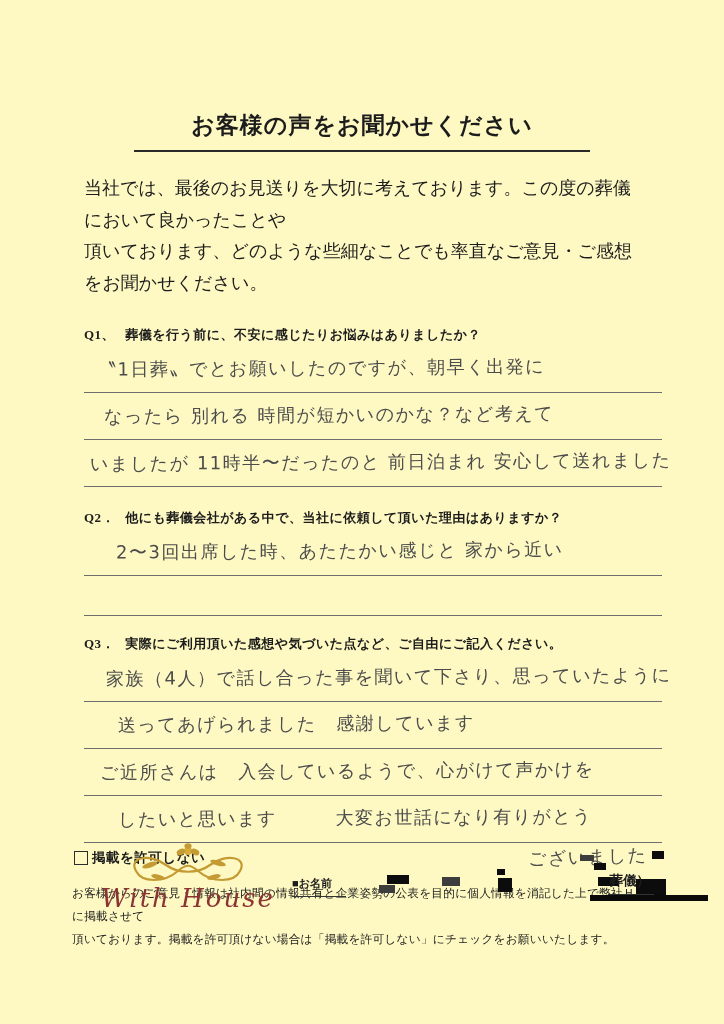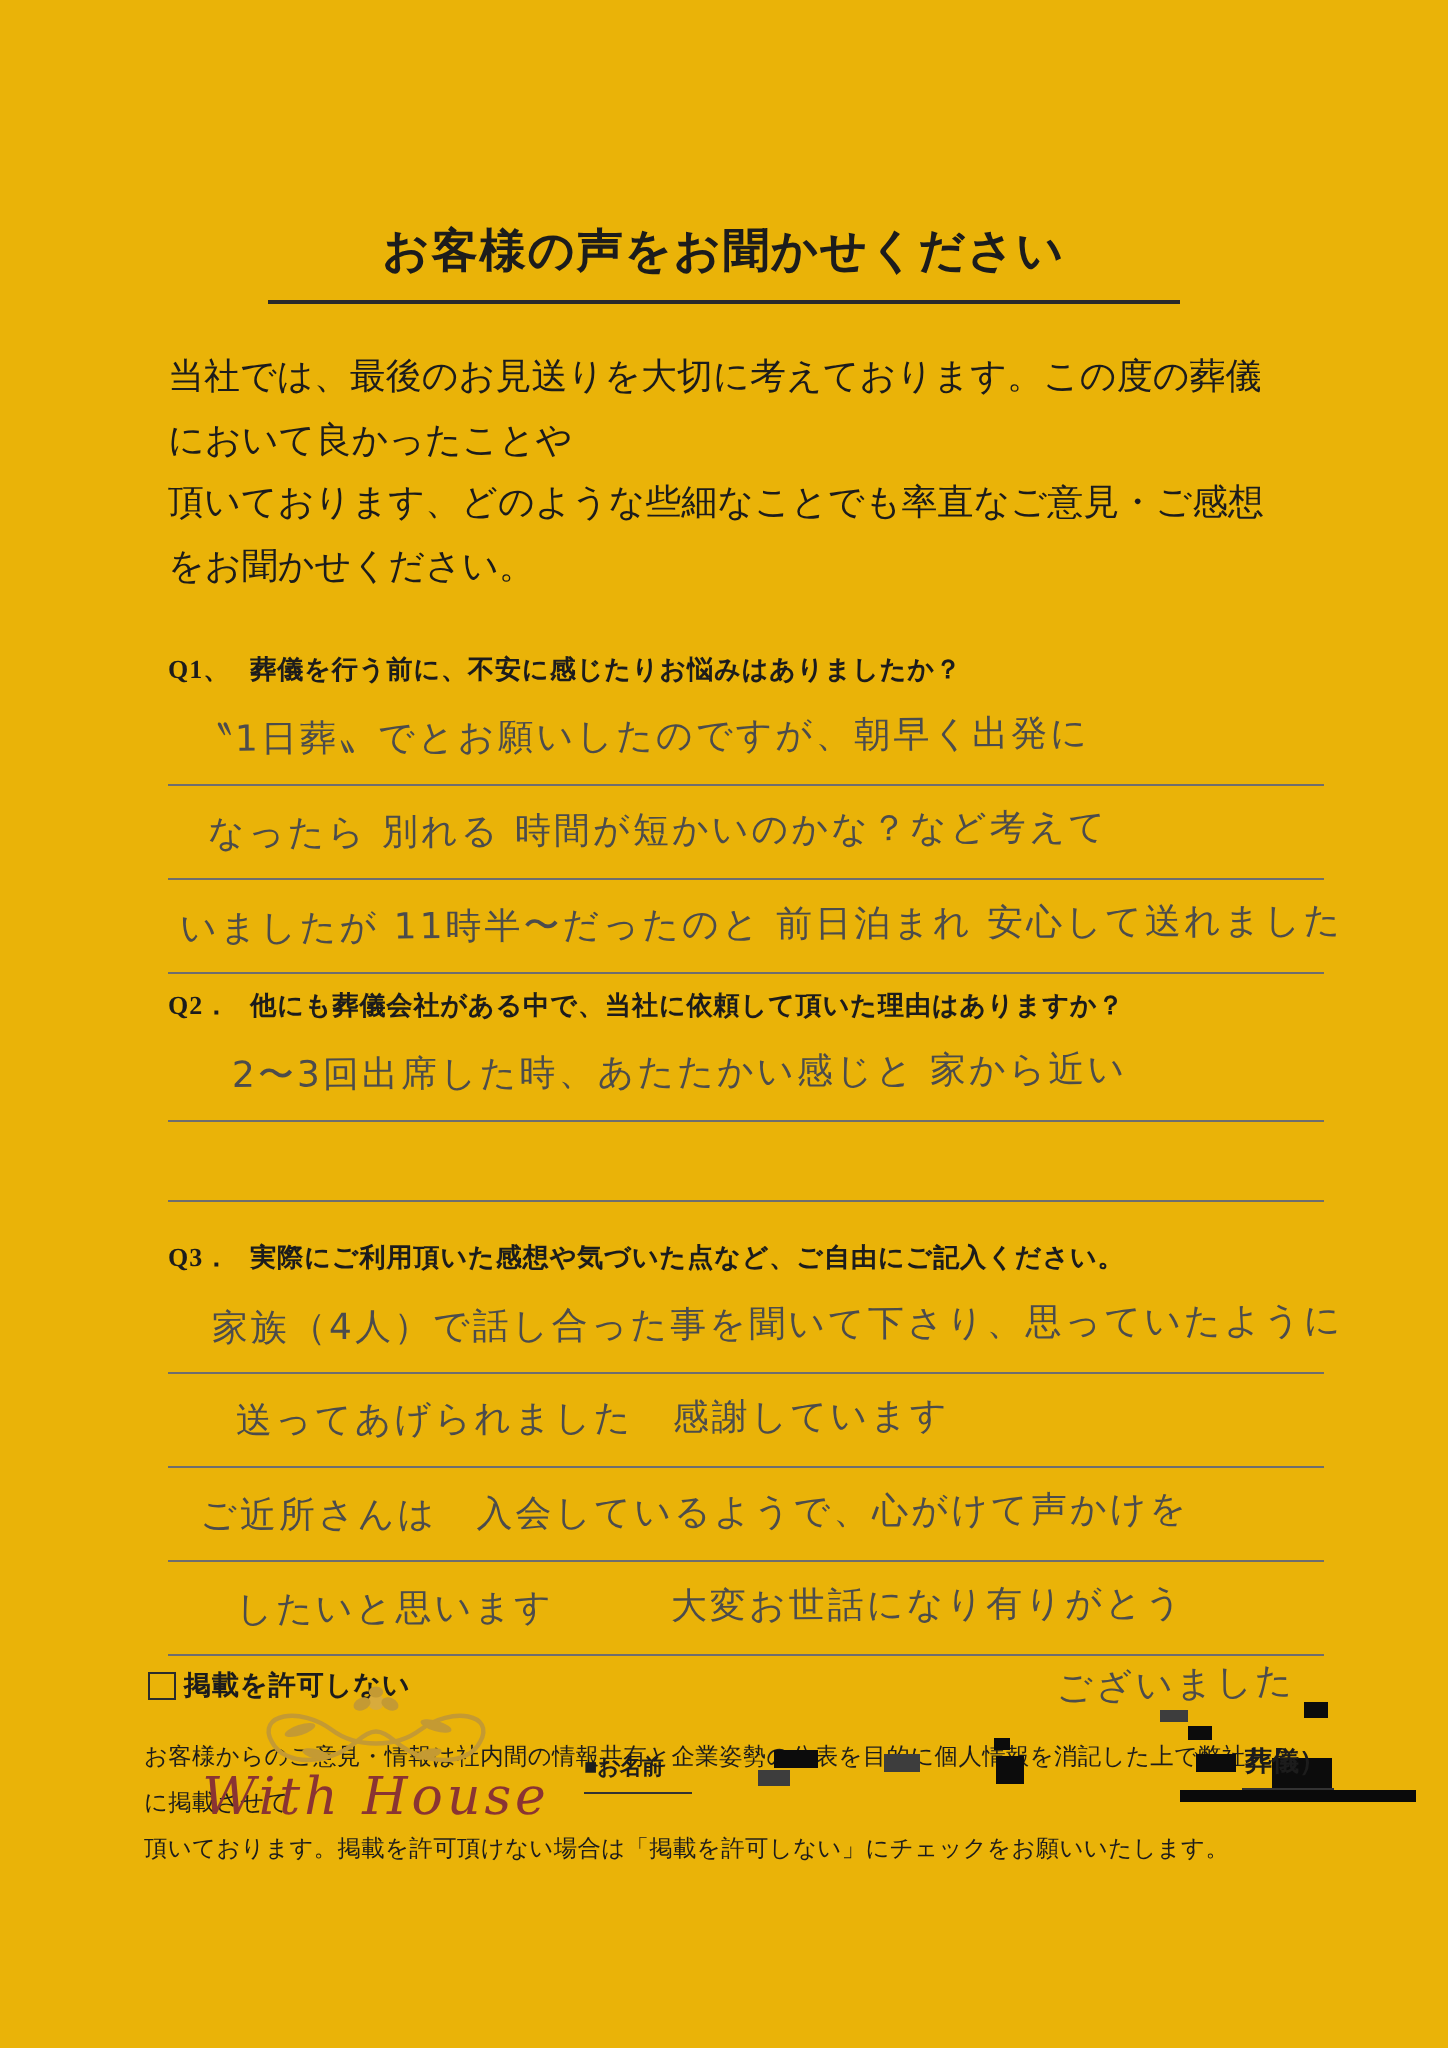--- a/index.html
+++ b/index.html
@@ -1,41 +1,41 @@
 <!DOCTYPE html>
 <html lang="ja"><head>
 <meta charset="utf-8">
 <style>
   html,body{margin:0;padding:0;background:#e8e8e8;}
   .page{
     position:relative;
     width:724px;height:1024px;
     margin:0 auto;
-    background:#eab308;
+    background:#fef9c3;
     font-family:"Liberation Serif","DejaVu Serif",serif;
     color:#1c1c1c;
     overflow:hidden;
     box-sizing:border-box;
   }
   
   .title-wrap{
     width:456px;margin:110px auto 0;
     text-align:center;
     border-bottom:2px solid #2a2a2a;
     padding-bottom:9px;
   }
   .title-wrap h1{
     margin:0;font-size:23px;font-weight:bold;letter-spacing:1px;
   }
   
   .intro{margin:21px 78px 0 84px;font-size:18px;line-height:1.75;}
   
   .question{margin:0 62px 0 84px;}
   .q1{margin-top:27px;}
-  .q2{margin-top:7px;}
+  .q2{margin-top:22px;}
   .q3{margin-top:19px;}
   .q-heading{font-size:13px;font-weight:bold;letter-spacing:.5px;margin-bottom:2px;}
   .q-heading .q-label{margin-right:10px;}
   .answer-line{
     border-bottom:1.6px solid #6e6e6e;
     height:43px;
     display:flex;align-items:center;
     padding-bottom:3px;
     box-sizing:content-box;
   }
@@ -75,21 +75,21 @@
   .name-area{position:relative;flex:1 1 auto;height:76px;margin-left:14px;}
   .name-label{
     position:absolute;left:0;bottom:22px;
     font-size:11px;font-weight:bold;
     border-bottom:1.6px solid #333;
     padding:0 14px 5px 0;
   }
   .redacted{position:absolute;background:#0c0c0c;}
   .redacted.soft{background:#3d3d3d;}
   .name-suffix{
-    position:absolute;right:1px;bottom:24px;
+    position:absolute;right:14px;bottom:24px;
     font-size:13.5px;font-weight:bold;
     border-bottom:1.4px solid #333;
     padding:0 4px 4px 2px;
   }
   .redact-bar{position:absolute;background:#0a0a0a;}
 </style>
 </head>
 <body>
 
 <div class="page">

